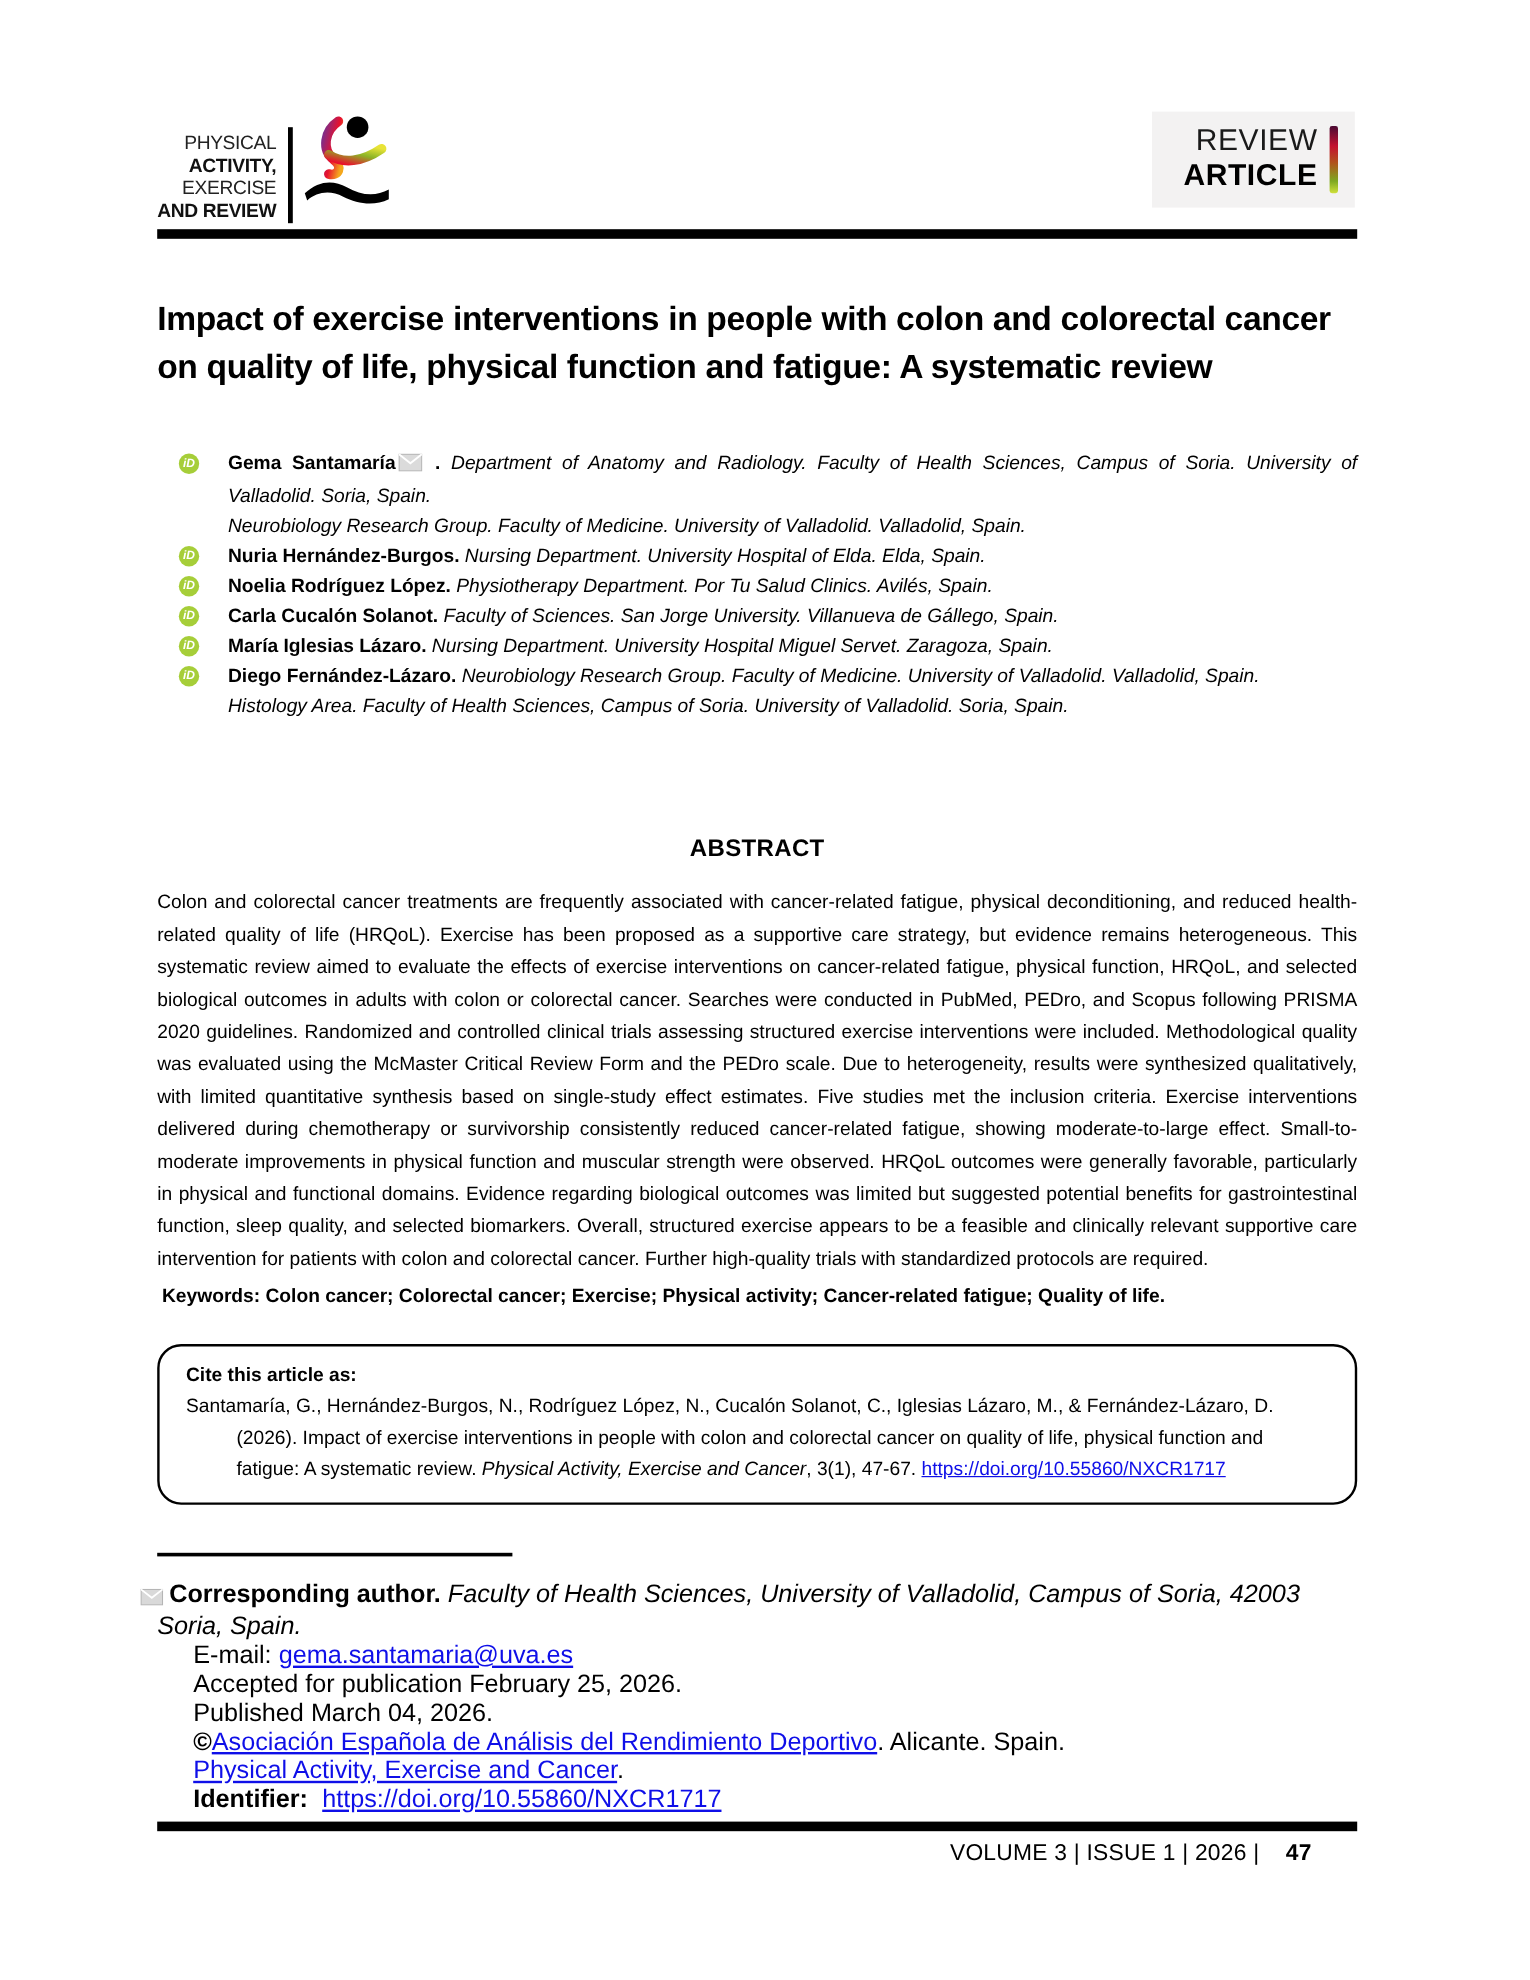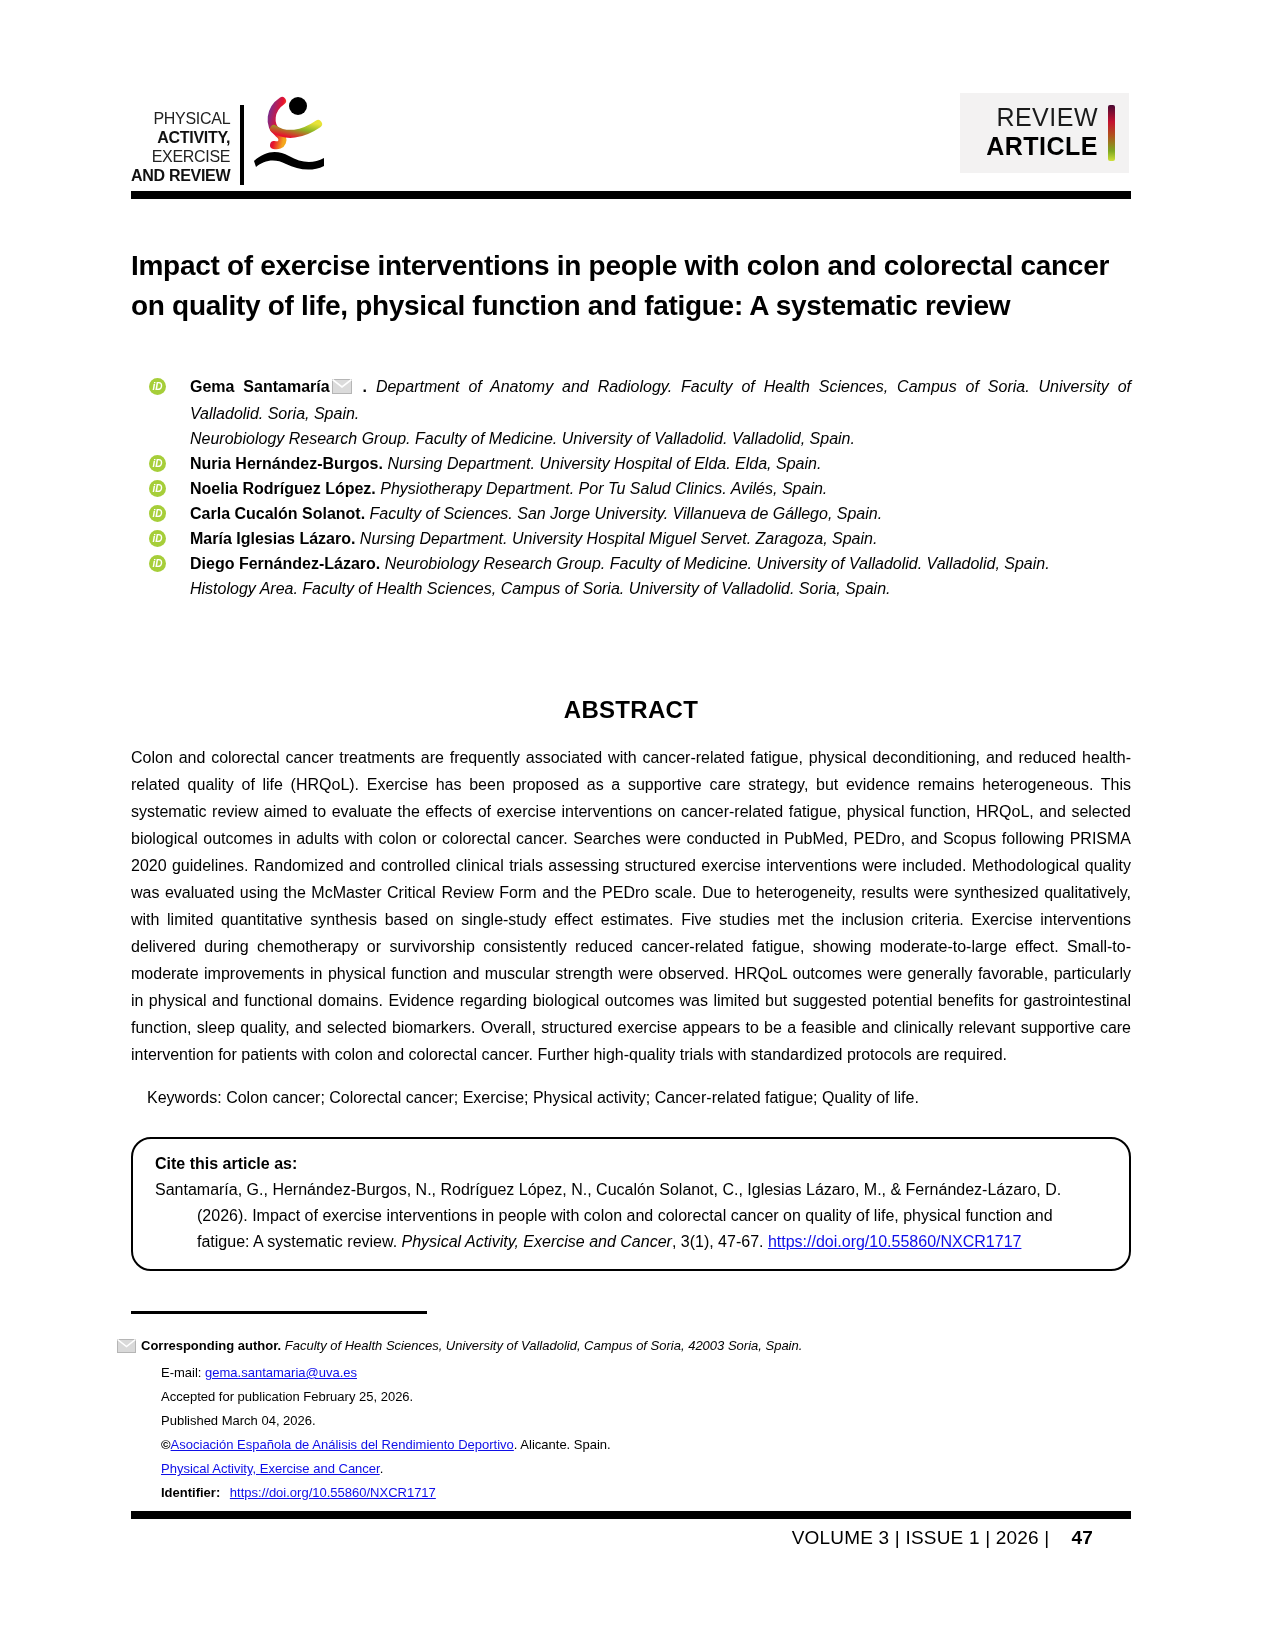--- a/index.html
+++ b/index.html
@@ -28,33 +28,33 @@
   .authors{margin-top:48px;font-size:16px;line-height:25px;}
   .author-row{display:flex;}
   .orcid-icon{flex:none;width:17px;height:17px;border-radius:50%;background:#A6CE39;color:#fff;
     font-size:10px;font-weight:700;font-style:italic;text-align:center;line-height:17px;
     margin:4px 24px 0 18px;}
   .author-text{flex:1;text-align:justify;}
   .author-name{font-weight:700;}
   .affil{font-style:italic;}
   .email-icon{display:inline-block;vertical-align:-2px;margin:0 2px;}
   
-  .abstract-heading{margin:95px 0 0 0;text-align:center;font-size:24px;font-weight:700;letter-spacing:0.3px;}
+  .abstract-heading{margin:95px 0 0 0;text-align:center;font-size:20px;font-weight:700;letter-spacing:0.3px;}
   .abstract-body{margin:20px 0 0 0;font-size:16px;line-height:27px;text-align:justify;}
-  .keywords{margin:16px;font-size:16px;line-height:27px;}
+  .keywords{margin:4px;font-size:16px;line-height:27px;font-weight:bold;}
   
   .cite-box{margin-top:26px;border:2.5px solid #000;border-radius:20px;padding:12px 22px 14px 22px;
     font-size:16px;line-height:26px;}
   .cite-heading{font-weight:700;margin:0;}
   .cite-text{margin:0;padding-left:42px;text-indent:-42px;}
   .jrnl-italic{font-style:italic;}
   a,.link{color:#0f0fe8;text-decoration:underline;cursor:pointer;}
   
   .foot-sep{width:296px;height:3px;background:#000;margin-top:40px;}
-  .footnotes{margin-top:20px;font-size:13px;line-height:24px;}
+  .footnotes{margin-top:20px;font-size:21px;line-height:24px;}
   .footnotes .row{margin:0;}
   .footnotes .indent{margin-left:30px;}
   .fn-bold{font-weight:700;}
   .fn-italic{font-style:italic;}
   .corr-mail-icon{display:inline-block;vertical-align:-3px;margin-right:5px;margin-left:-14px;}
   
   .footer-rule{height:8px;background:#000;margin-top:6px;}
   .footer-line{margin:8px 0 0 0;text-align:right;padding-right:38px;font-size:19px;letter-spacing:0.2px;}
   .page-num{font-weight:700;margin-left:22px;}
 </style>

